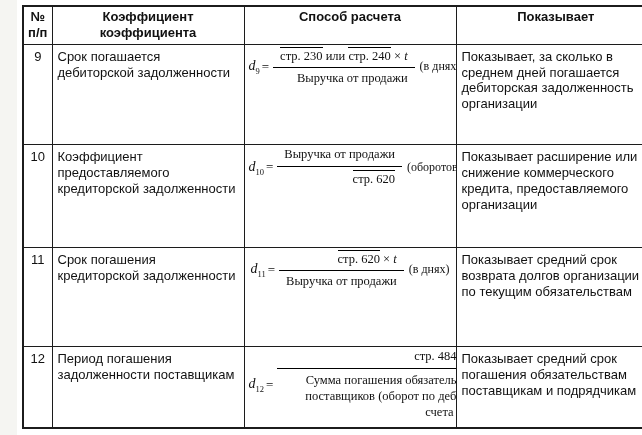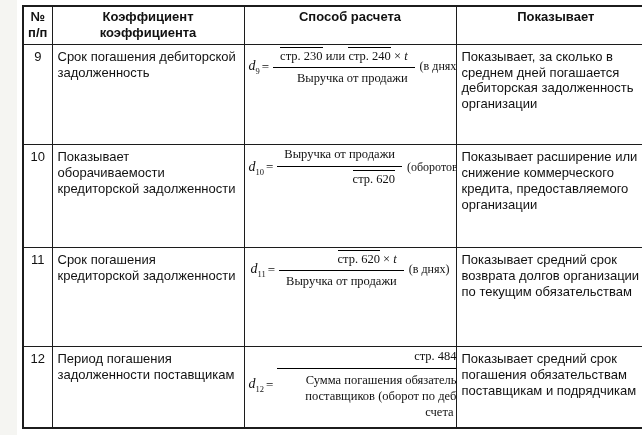--- a/index.html
+++ b/index.html
@@ -55,30 +55,30 @@
     <tbody>
         <tr style="height:33px">
       <th class="hdr">№ п/п</th>
       <th class="hdr">Коэффициент коэффициента</th>
       <th class="hdr">Способ расчета</th>
       <th class="hdr">Показывает</th>
     </tr>
 
     <tr style="height:98px">
       <td class="numcell">9</td>
-      <td class="namecell">Срок погашения дебиторской задолженность</td>
+      <td class="namecell">Срок погашается дебиторской задолженности</td>
       <td class="formcell">
         <span class="formula"><span class="lhs"><i>d</i><sub>9</sub></span><span class="eq">=</span><span class="frac"><span class="num"><span class="ovl">стр. 230</span><span> или </span><span class="ovl">стр. 240</span><span> × </span><span class="it">t</span></span><span class="den"><span>Выручка от продажи</span></span></span><span class="suffix">(в днях)</span></span>
       </td>
       <td class="expcell">Показывает, за сколько в среднем дней погашается дебиторская задолженность организации</td>
     </tr>
 
     <tr style="height:100px">
       <td class="numcell">10</td>
-      <td class="namecell">Показывает оборачиваемости кредиторской задолженности</td>
+      <td class="namecell">Коэффициент предоставляемого кредиторской задолженности</td>
       <td class="formcell">
         <span class="formula"><span class="lhs"><i>d</i><sub>10</sub></span><span class="eq">=</span><span class="frac"><span class="num"><span>Выручка от продажи</span></span><span class="den"><span class="ovl">стр. 620</span></span></span><span class="suffix">(оборотов)</span></span>
       </td>
       <td class="expcell">Показывает расширение или снижение коммерческого кредита, предоставляемого организации</td>
     </tr>
 
     <tr style="height:97px">
       <td class="numcell">11</td>
       <td class="namecell">Срок погашения кредиторской задолженности</td>
       <td class="formcell">

